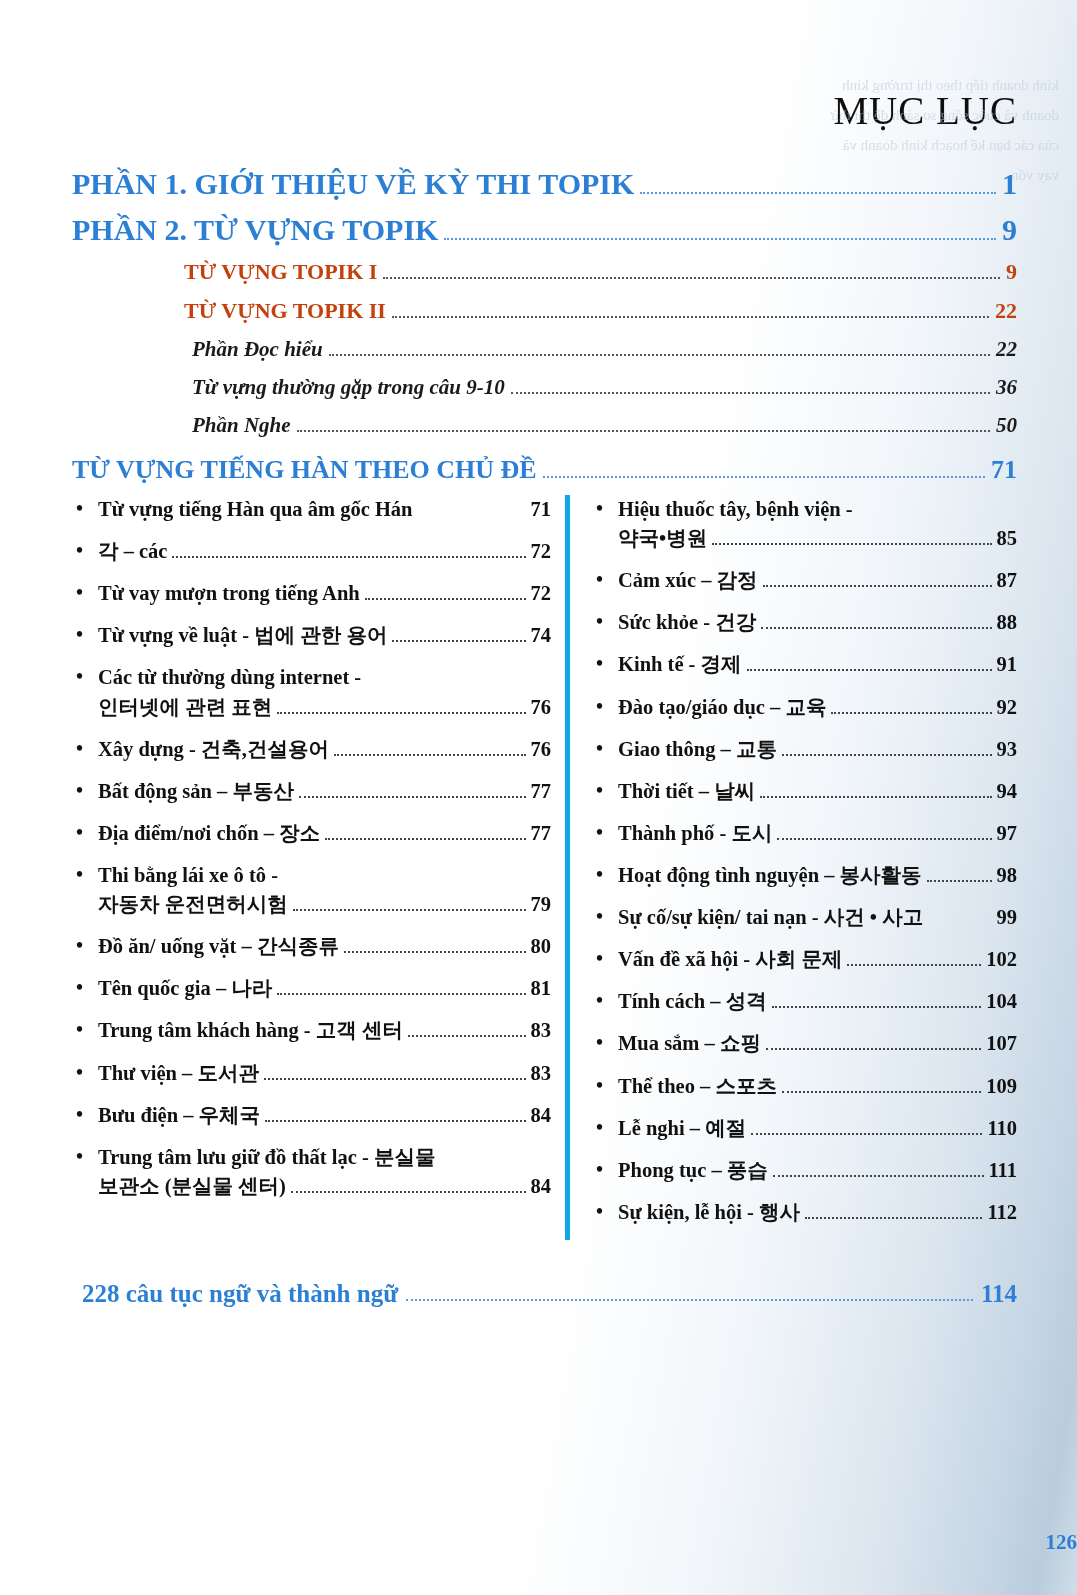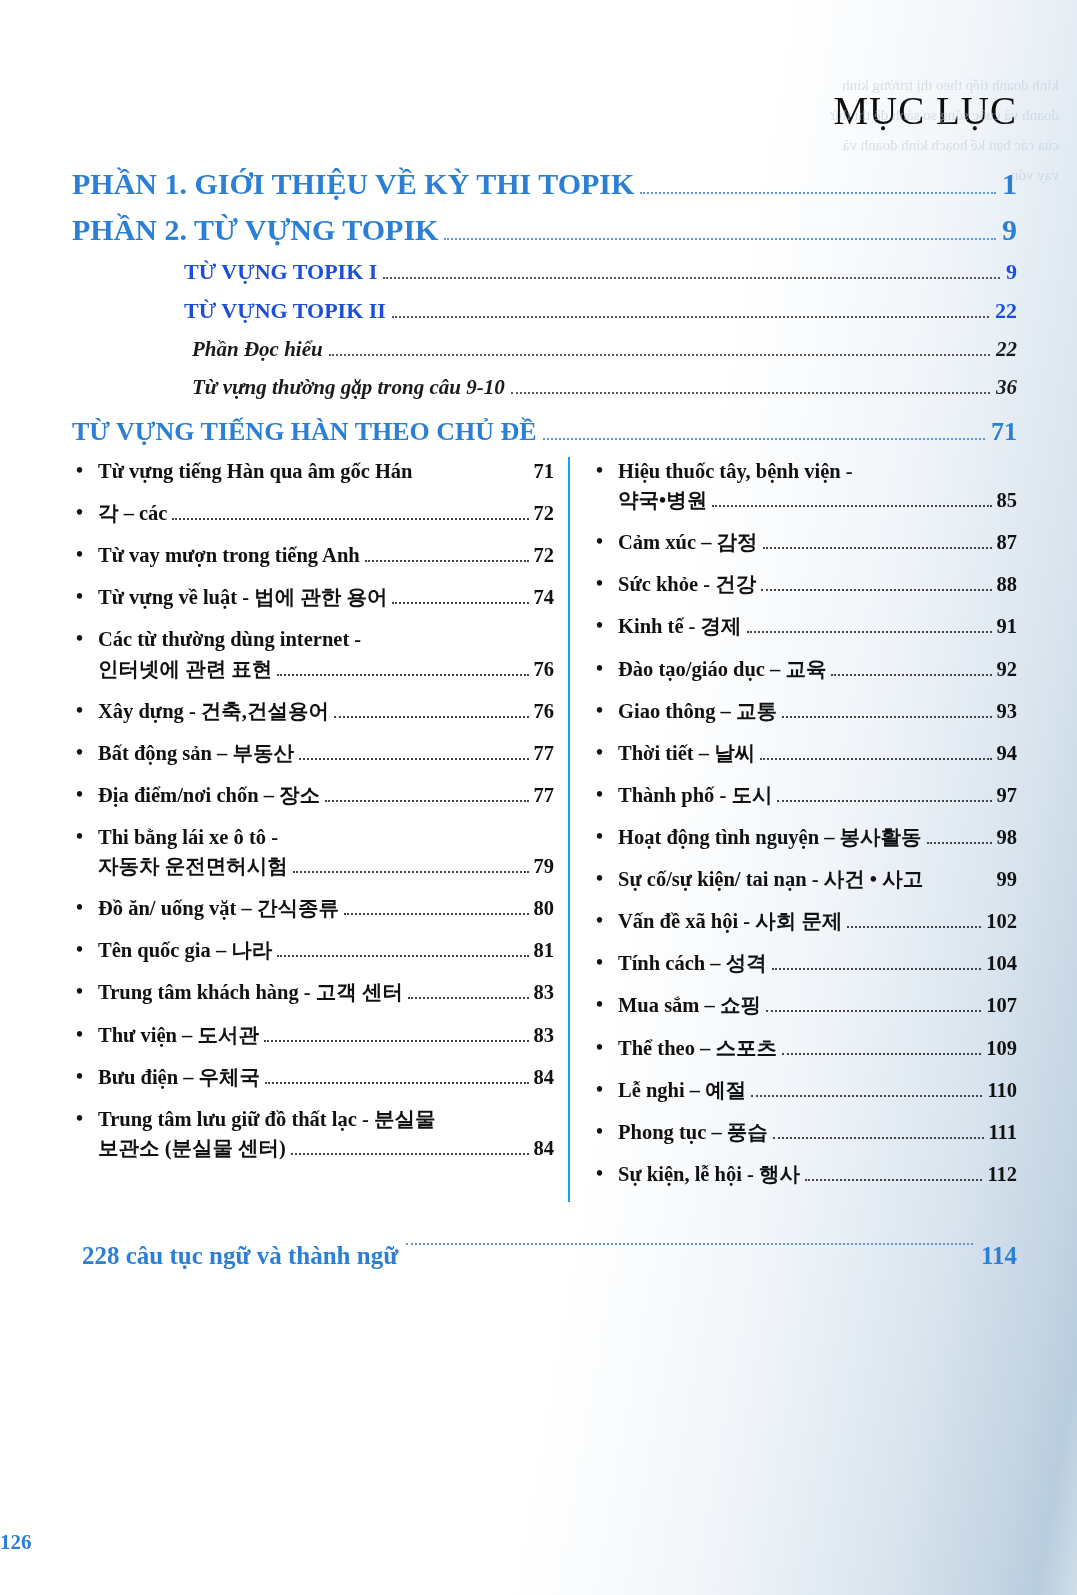--- a/index.html
+++ b/index.html
@@ -64,21 +64,21 @@
     border-bottom: 2.5px dotted #5a9ad8;
     margin: 0 6px 7px 6px;
     height: 1px;
     min-width: 12px;
   }
   .row .pg { flex: 0 0 auto; }
 
   .row.lvl1 { font-size: 30px; color: #2b7fd4; }
   .row.lvl2 {
     font-size: 22px;
-    color: #1d4ed8;
+    color: #c2410c;
     font-weight: bold;
     margin-left: 112px;
   }
   .row.lvl2 .dots { border-bottom: 2px dotted #555; }
   .row.lvl3 {
     font-size: 21px;
     color: #1a1a1a;
     font-weight: bold;
     font-style: italic;
     margin-left: 120px;
@@ -96,21 +96,21 @@
     display: flex;
     margin-top: 8px;
     align-items: stretch;
   }
   .col {
     box-sizing: border-box;
   }
   .col.left {
     width: 498px;
     padding-right: 14px;
-    border-right: 2px solid #0ea5e9;
+    border-right: 5px solid #0ea5e9;
   }
   .col.right {
     width: 447px;
     padding-left: 22px;
   }
   ul.toc {
     list-style: none;
     margin: 0;
     padding: 0;
   }
@@ -151,39 +151,39 @@
   }
   .entry.twoline .line2 {
     display: flex;
     align-items: baseline;
   }
   .entry.twoline .line2 .txt2 { flex: 0 0 auto; }
 
   .final {
     margin-top: 40px;
     display: flex;
-    align-items: flex-start;
+    align-items: flex-end;
     color: #2b7fd4;
     font-weight: bold;
     font-size: 25px;
     padding-left: 10px;
   }
   .final .dots {
     flex: 1 1 auto;
     border-bottom: 2.5px dotted #5a9ad8;
     margin: 0 8px 7px 8px;
     height: 1px;
   }
 
   .folio {
     position: absolute;
     bottom: 40px;
     left: 0;
-    right: 16px;
-    text-align: left;
+    right: 0;
+    text-align: right;
     color: #2b7fd4;
     font-weight: bold;
     font-size: 21px;
   }
 </style>
 </head>
 <body>
 
 <div class="page">
 
@@ -221,20 +221,25 @@
     <div class="row lvl3">
       <span class="lbl">Phần Đọc hiểu</span>
       <span class="dots"></span>
       <span class="pg">22</span>
     </div>
     <div class="row lvl3">
       <span class="lbl">Từ vựng thường gặp trong câu 9-10</span>
       <span class="dots"></span>
       <span class="pg">36</span>
     </div>
+    <div class="row lvl3">
+      <span class="lbl">Phần Nghe</span>
+      <span class="dots"></span>
+      <span class="pg">50</span>
+    </div>
   </div>
 
   <div class="row section">
     <span class="lbl">TỪ VỰNG TIẾNG HÀN THEO CHỦ ĐỀ</span>
     <span class="dots"></span>
     <span class="pg">71</span>
   </div>
 
   <div class="columns">
     <div class="col left">

